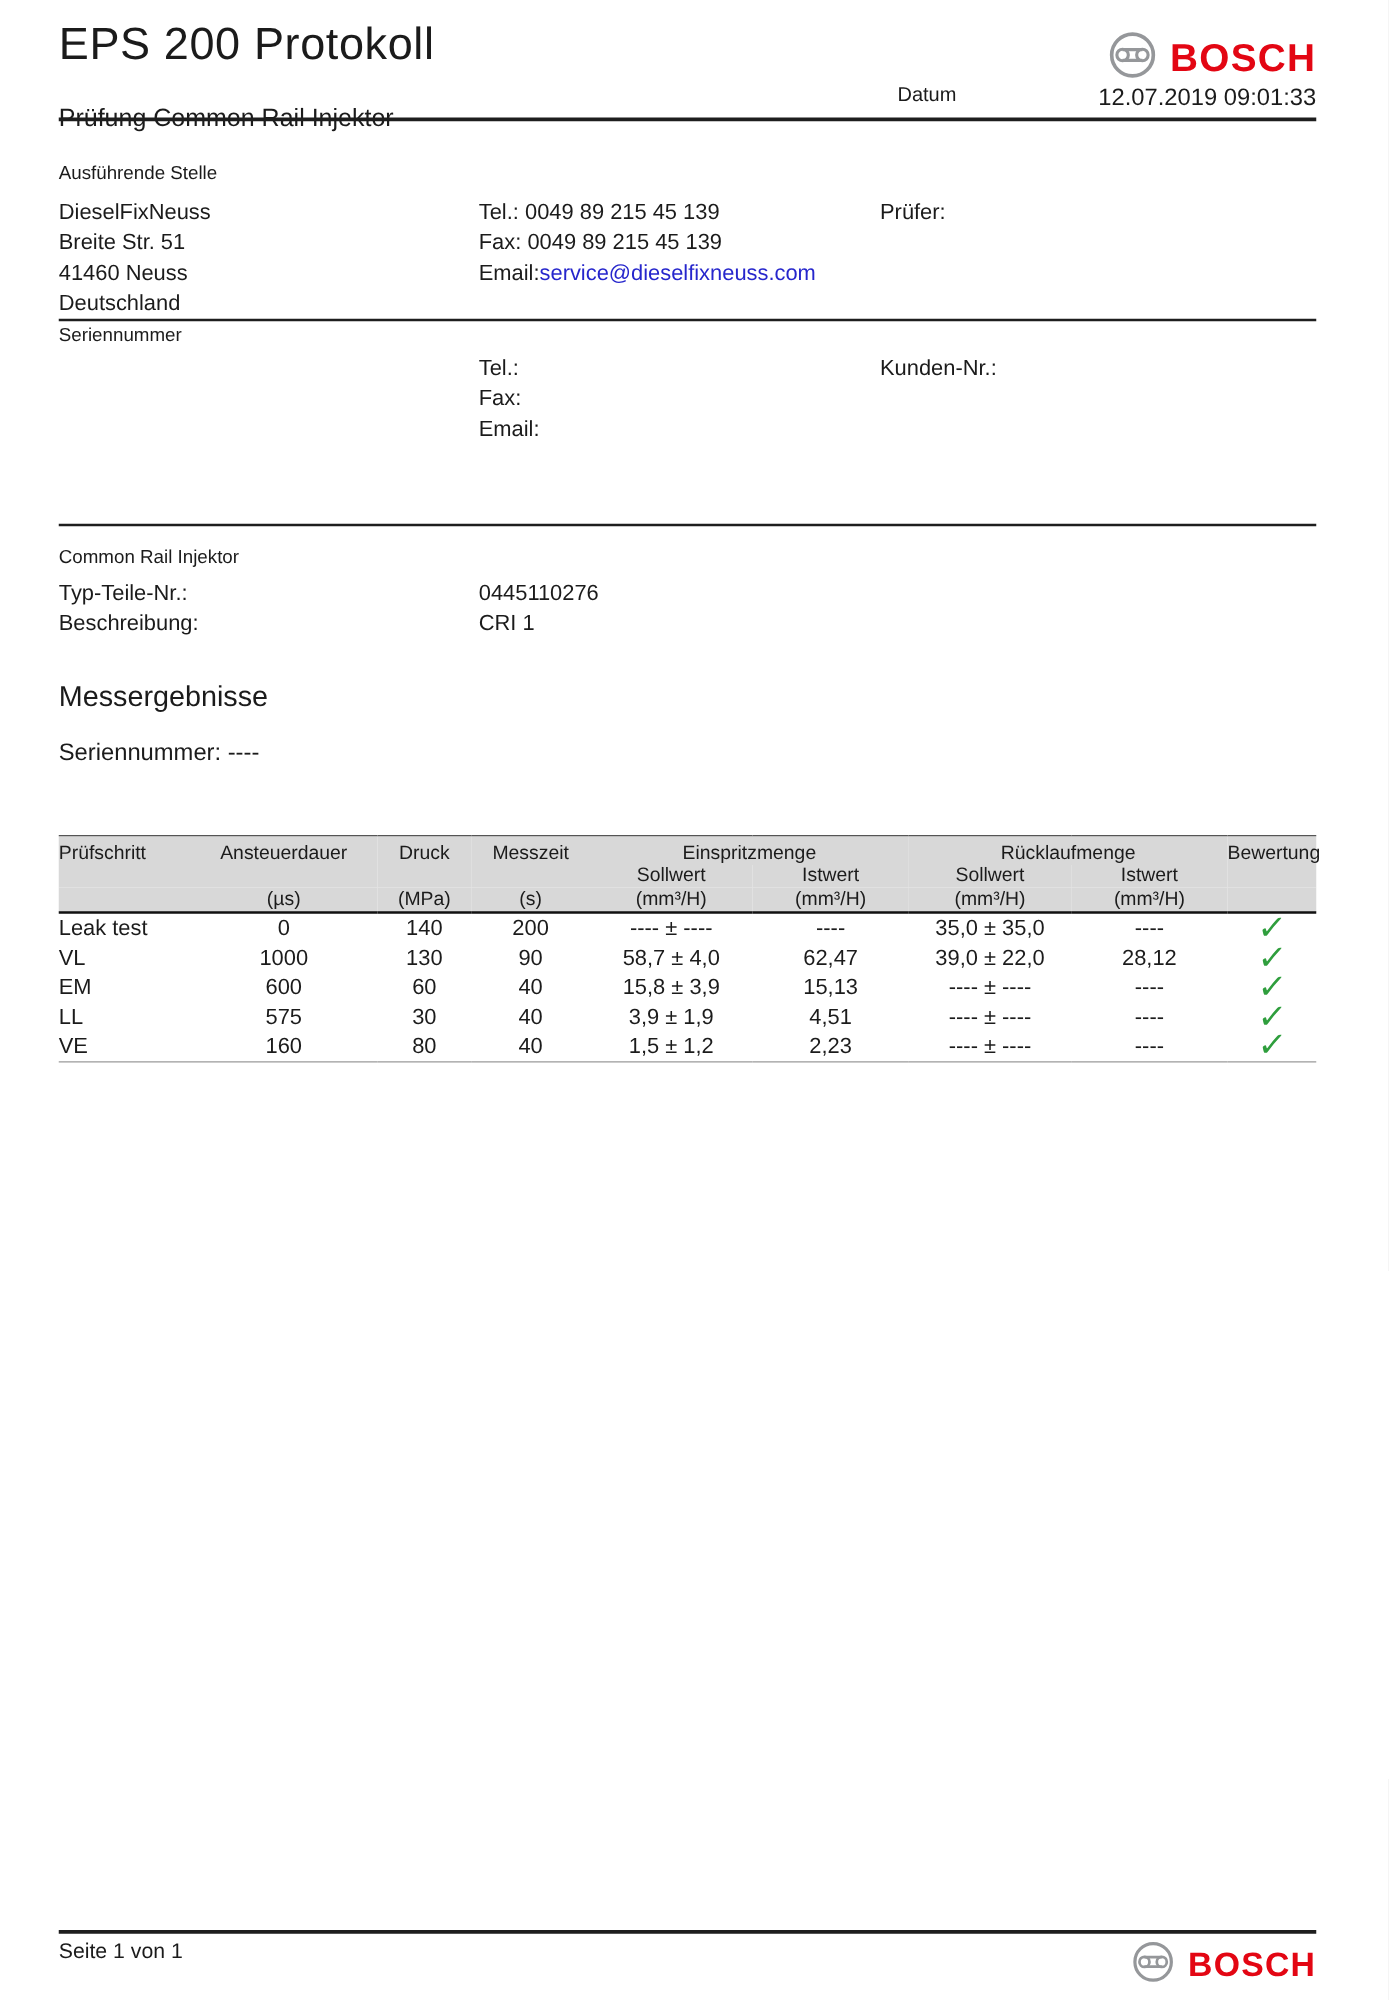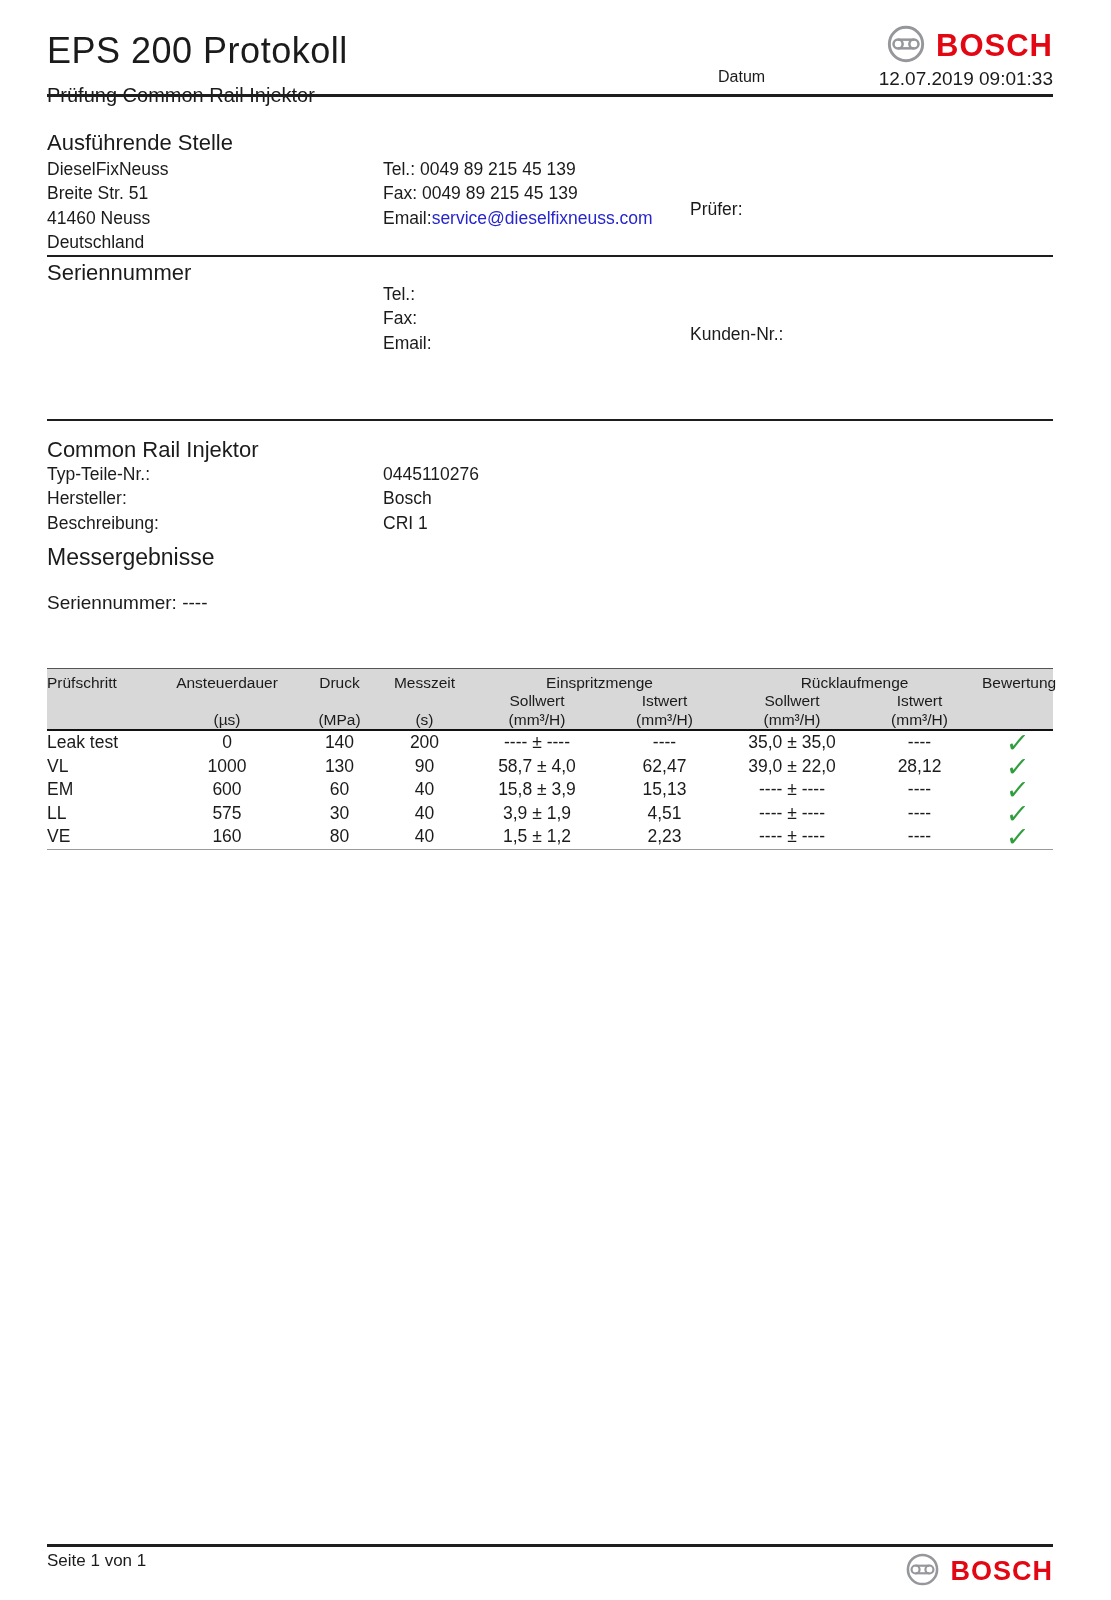--- a/index.html
+++ b/index.html
@@ -6,38 +6,38 @@
   .page{
     position:relative;
     width:1111px;height:1600px;
     background:#fff;
     margin:0 auto;
     font-family:"Liberation Sans","DejaVu Sans",sans-serif;
     color:#1b1b1b;
     overflow:hidden;
   }
   .abs{position:absolute;}
-  .title{left:47px;top:30px;font-size:36px;letter-spacing:.5px;}
+  .title{left:47px;top:14px;font-size:36px;letter-spacing:.5px;}
   .subtitle{left:47px;top:84px;font-size:20px;}
   .datum-label{left:718px;top:68px;font-size:16px;}
   .datum-value{right:58px;top:68px;font-size:19px;}
   .rule{left:47px;right:58px;background:#1e1e1e;}
   .rule1{top:94px;height:3px;}
   .rule2{top:255px;height:2px;}
   .rule3{top:419px;height:2px;}
   .rule-footer{top:1544px;height:3px;}
   .sec{left:47px;right:58px;font-size:17.5px;}
   .sec1{top:130px;}
   .sec2{top:260px;}
   .sec3{top:424px;margin-top:13px;}
-  .sec-heading{font-size:22px;}
+  .sec-heading{font-size:15px;}
   .lines{position:absolute;line-height:24.3px;white-space:nowrap;}
   .c1{left:0;top:27px;}
   .c2{left:336px;top:27px;}
-  .c3{left:643px;top:27px;margin-top:40px;}
+  .c3{left:657px;top:27px;}
   .sec2 .c2,.sec2 .c3{top:22px;}
   .email{color:var(--link-blue,#2626cc);text-decoration:none;}
   .kv-rows{position:absolute;left:0;top:25px;line-height:24.4px;}
   .kv-label{display:inline-block;width:336px;}
   .mess-heading{left:47px;top:544px;font-size:23px;}
   .serien{left:47px;top:592px;font-size:19px;}
 
   table.results{
     position:absolute;left:47px;top:668px;width:1006px;
     border-collapse:collapse;table-layout:fixed;
@@ -125,21 +125,20 @@
     </div>
     <div class="lines c3">Kunden-Nr.:</div>
   </div>
 
   <div class="abs rule rule3"></div>
 
   <div class="abs sec sec3">
     <div class="sec-heading">Common Rail Injektor</div>
     <div class="kv-rows">
       <div><span class="kv-label">Typ-Teile-Nr.:</span><span>0445110276</span></div>
-      <div><span class="kv-label">Hersteller:</span><span>Bosch</span></div>
       <div><span class="kv-label">Beschreibung:</span><span>CRI 1</span></div>
     </div>
   </div>
 
   <div class="abs mess-heading">Messergebnisse</div>
   <div class="abs serien">Seriennummer: ----</div>
 
   <table class="results">
     <colgroup>
       <col style="width:105px">

